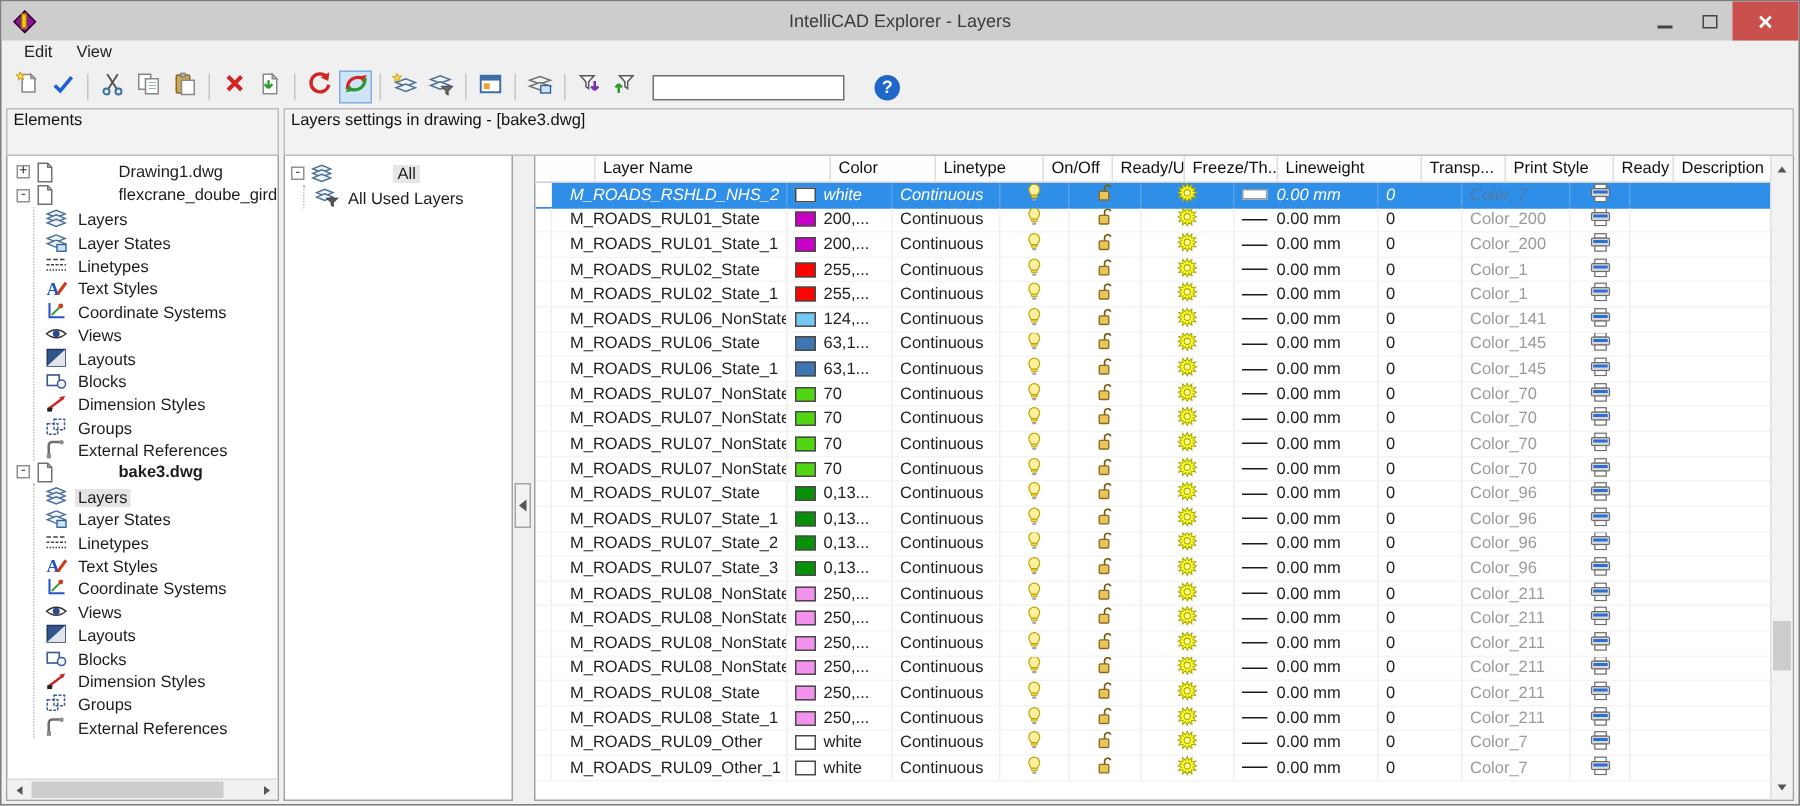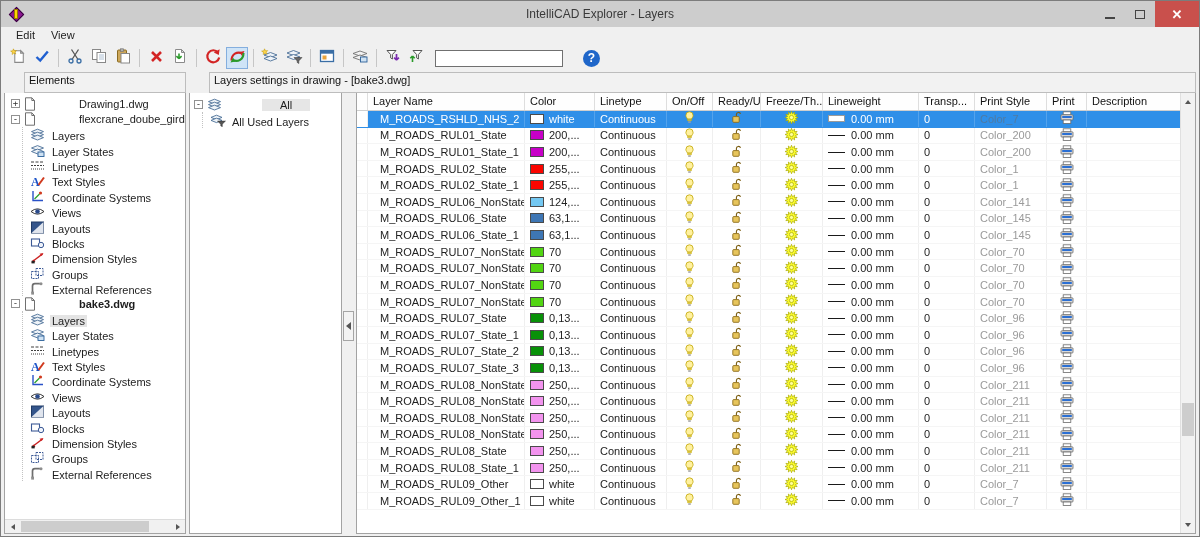--- a/index.html
+++ b/index.html
@@ -32,22 +32,22 @@
   .toolbar { height:26px; display:flex; align-items:center; padding-left:5px; flex:0 0 auto; }
   .tbtn { width:22px; height:22px; display:flex; align-items:center; justify-content:center; margin:0 1px; border:1px solid transparent; }
   .tbtn.active { background:#cfe4f7; border:1px solid #84aede; }
   .tsep { width:1px; height:18px; background:#c6c6c6; margin:0 4px; }
   .search-box { width:128px; height:17px; border:1px solid #707070; background:#fff; font-size:11px; padding:0 3px; margin-left:6px; }
   .help-btn { width:17px; height:17px; border-radius:50%; background:#1f66c9; color:#fff; font-size:12px; font-weight:bold;
     display:flex; align-items:center; justify-content:center; margin-left:20px; }
 
   
   .content { flex:1 1 auto; display:flex; padding:1px 3px 2px 3px; gap:3px; min-height:0; }
-  .panel-header { height:21px; border:1px solid #bdbdbd; background:#f2f2f2; font-size:11px; color:#111;
-    padding:1px 4px; flex:0 0 auto; line-height:12px;margin-left:20px; }
+  .panel-header { height:32px; border:1px solid #bdbdbd; background:#f2f2f2; font-size:11px; color:#111;
+    padding:1px 4px; flex:0 0 auto; line-height:12px; }
   .left-col { width:182px; display:flex; flex-direction:column; flex:0 0 auto; }
   .tree-area { flex:1; background:#fff; border:1px solid #a3a3a3; border-top:none; position:relative; overflow:hidden;
     padding-top:3px; }
   .right-col { flex:1; display:flex; flex-direction:column; min-width:0; }
   .right-body { flex:1; display:flex; min-height:0; }
   .filter-panel { width:153px; background:#fff; border:1px solid #a3a3a3; border-top:none; flex:0 0 auto; padding-top:4px; font-size:11px; }
   .splitter { width:14px; flex:0 0 auto; position:relative; }
   .collapse-btn { position:absolute; left:1px; top:218px; width:11px; height:30px; border:1px solid #a5a5a5; background:#f3f3f3;
     display:flex; align-items:center; justify-content:center; }
   .collapse-btn .tri { width:0; height:0; border-top:4px solid transparent; border-bottom:4px solid transparent; border-right:5px solid #555; }
@@ -68,60 +68,60 @@
   
   .hscroll { position:absolute; left:0; right:0; bottom:0; height:14px; background:#f1f1f1; border-top:1px solid #dcdcdc; }
   .hs-arrow { position:absolute; top:0; width:15px; height:13px; display:flex; align-items:center; justify-content:center; }
   .hs-arrow.left { left:0; } .hs-arrow.right { right:0; }
   .tri-l { width:0;height:0;border-top:3.5px solid transparent;border-bottom:3.5px solid transparent;border-right:4px solid #555; }
   .tri-r { width:0;height:0;border-top:3.5px solid transparent;border-bottom:3.5px solid transparent;border-left:4px solid #555; }
   .hs-thumb { position:absolute; left:16px; top:1px; width:128px; height:11px; background:#cdcdcd; }
 
   
   .table-wrap { flex:1; background:#fff; border:1px solid #a3a3a3; border-top:none; position:relative; overflow:hidden; min-width:0; }
-  .thead { display:flex; height:18px; border-bottom:1px solid #cfcfcf; background:#fefefe; }
+  .thead { display:flex; height:18px; border-bottom:1px solid #cfcfcf; background:#fefefe;padding-left:29px; }
   .hcell { font-size:11px; color:#111; padding:2px 0 0 5px; border-right:1px solid #dedede; overflow:hidden; white-space:nowrap; flex:0 0 auto; }
   .trows { position:absolute; top:18px; left:0; right:15px; bottom:0; overflow:hidden; }
   .trow { display:flex; height:16.62px; align-items:center; border-bottom:1px solid #f5f5f5; }
   .cell { font-size:11px; color:#222; padding-left:5px; border-right:1px solid #efefef; height:100%; display:flex; align-items:center;
     overflow:hidden; white-space:nowrap; flex:0 0 auto; }
   .gutter { width:11px; padding:0; }
   .c-name { width:157px; padding-left:12px; }
   .c-color { width:70px; }
   .c-linetype { width:72px; }
   .c-onoff { width:46px; justify-content:center; padding:0; }
   .c-lock { width:48px; justify-content:center; padding:0; }
   .c-freeze { width:62px; justify-content:center; padding:0; }
   .c-lwt { width:96px; }
   .c-transp { width:56px; }
   .c-pstyle { width:72px; color:#9a9a9a; }
   .c-print { width:40px; justify-content:center; padding:0; }
   .c-desc { flex:1 1 auto; border-right:none; }
   .swatch { width:14px; height:10px; border:1px solid #4a4a4a; margin-right:5px; flex:0 0 auto; }
   .lwt-line { width:17px; height:1px; background:#1a1a1a; margin-right:6px; flex:0 0 auto; }
-  .trow.selected { background:#2f8fe8; border-bottom-color:#2f8fe8; }
+  .trow.selected { background:#2f8fe8; border-bottom-color:#2f8fe8;font-style:italic; }
   .trow.selected .cell { color:#fff; border-right-color:rgba(255,255,255,.18); }
   .trow.selected .gutter { background:#fff; border-right:1px solid #efefef; }
   .trow.selected .c-pstyle { color:#4f7ba3; }
   .trow.selected .lwt-line { background:#fff; height:7px; width:17px; border:1px solid #9a9a9a; background:#fff; }
 
   
   .vscroll { position:absolute; top:0; right:0; bottom:0; width:15px; background:#f2f2f2; border-left:1px solid #e0e0e0; }
   .vs-arrow { position:absolute; left:0; width:14px; height:15px; display:flex; align-items:center; justify-content:center; }
   .vs-arrow.up { top:1px; } .vs-arrow.down { bottom:1px; }
   .tri-u { width:0;height:0;border-left:3.5px solid transparent;border-right:3.5px solid transparent;border-bottom:4px solid #555; }
   .tri-d { width:0;height:0;border-left:3.5px solid transparent;border-right:3.5px solid transparent;border-top:4px solid #555; }
   .vs-thumb { position:absolute; left:1px; width:12px; top:310px; height:33px; background:#cdcdcd; }
 
   
   .statusbar { height:22px; border-top:1px solid #d6d6d6; background:#f0f0f0; font-size:11px; color:#222;
     display:flex; align-items:center; padding-left:7px; flex:0 0 auto; }
 
   .filter-panel .titem { padding-left:4px; }
-  .filter-panel .tlabel.rootsel { background:#e6e6e6; padding:0 18px; }
+  .filter-panel .tlabel.rootsel { background:#e6e6e6; padding:0 3px; }
   .filter-panel .tchildren { margin-left:12px; }
 </style>
 </head>
 <body>
 
 <div class="window">
 
   <div class="titlebar">
     <div class="title-text">IntelliCAD Explorer - Layers</div>
     <div class="app-icon">
@@ -534,21 +534,21 @@
               <div class="hcell" style="width: 11px; padding: 0px;"></div>
               <div class="hcell" style="width: 157px;">Layer Name</div>
               <div class="hcell" style="width: 70px;">Color</div>
               <div class="hcell" style="width: 72px;">Linetype</div>
               <div class="hcell" style="width: 46px;">On/Off</div>
               <div class="hcell" style="width: 48px;">Ready/U...</div>
               <div class="hcell" style="width: 62px;">Freeze/Th...</div>
               <div class="hcell" style="width: 96px;">Lineweight</div>
               <div class="hcell" style="width: 56px;">Transp...</div>
               <div class="hcell" style="width: 72px;">Print Style</div>
-              <div class="hcell" style="width: 40px;">Print</div>
+              <div class="hcell" style="width: 40px;">Ready</div>
               <div class="hcell" style="flex: 1 1 auto; border-right: none;">Description</div>
             </div>
           <div class="trows" id="table-body">
   <div class="trow selected">
     <div class="cell gutter"></div>
     <div class="cell c-name">M_ROADS_RSHLD_NHS_2</div>
     <div class="cell c-color">
       <span class="swatch" style="background: rgb(255, 255, 255);"></span>
       <span class="c-colorlabel">white</span>
     </div>

